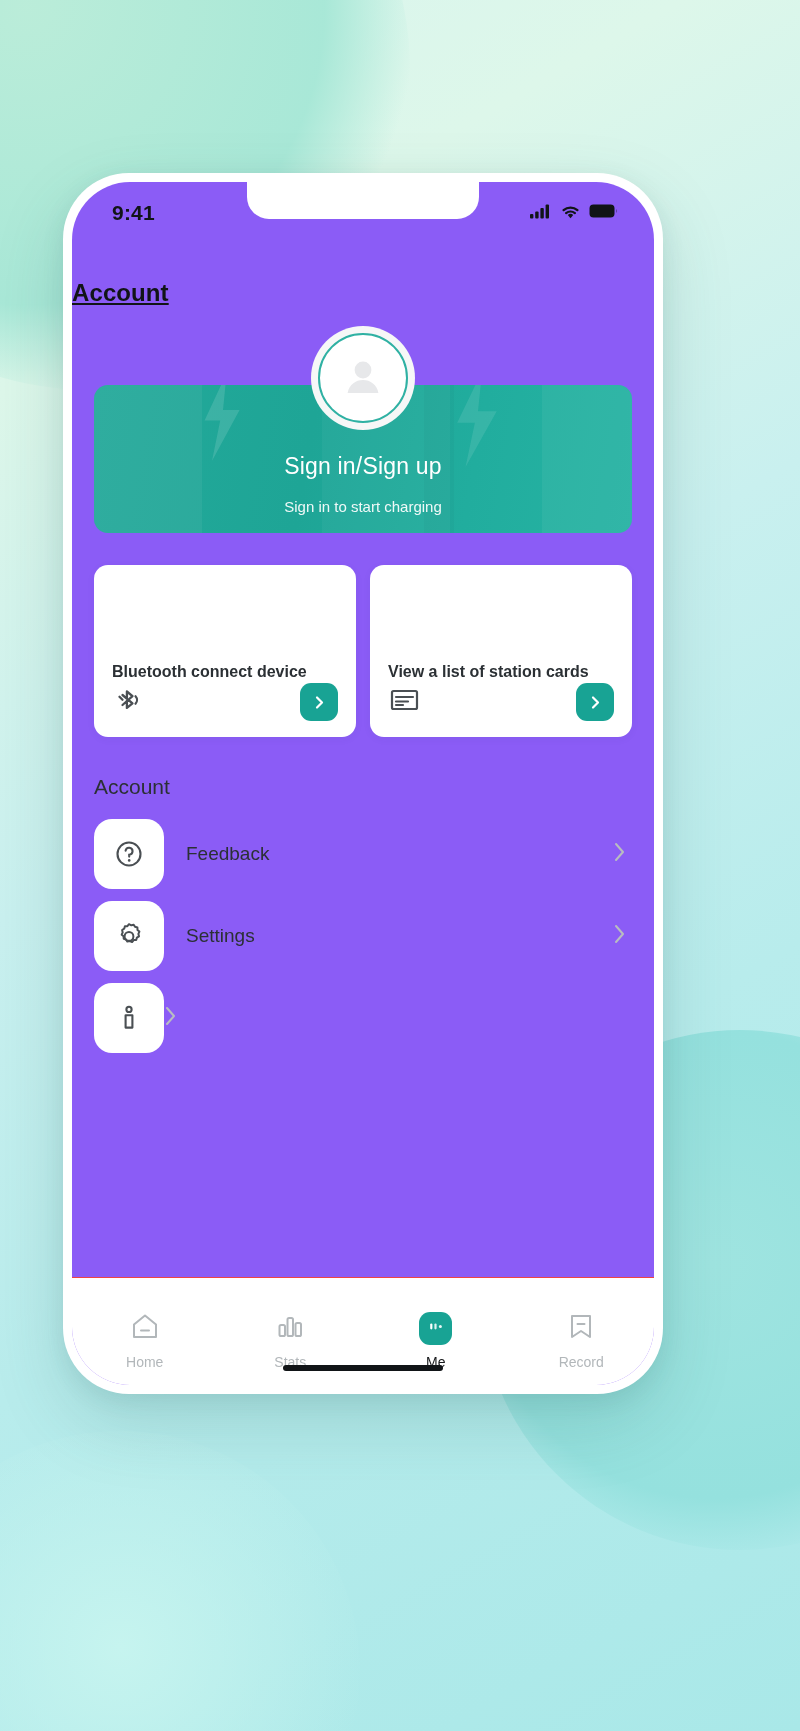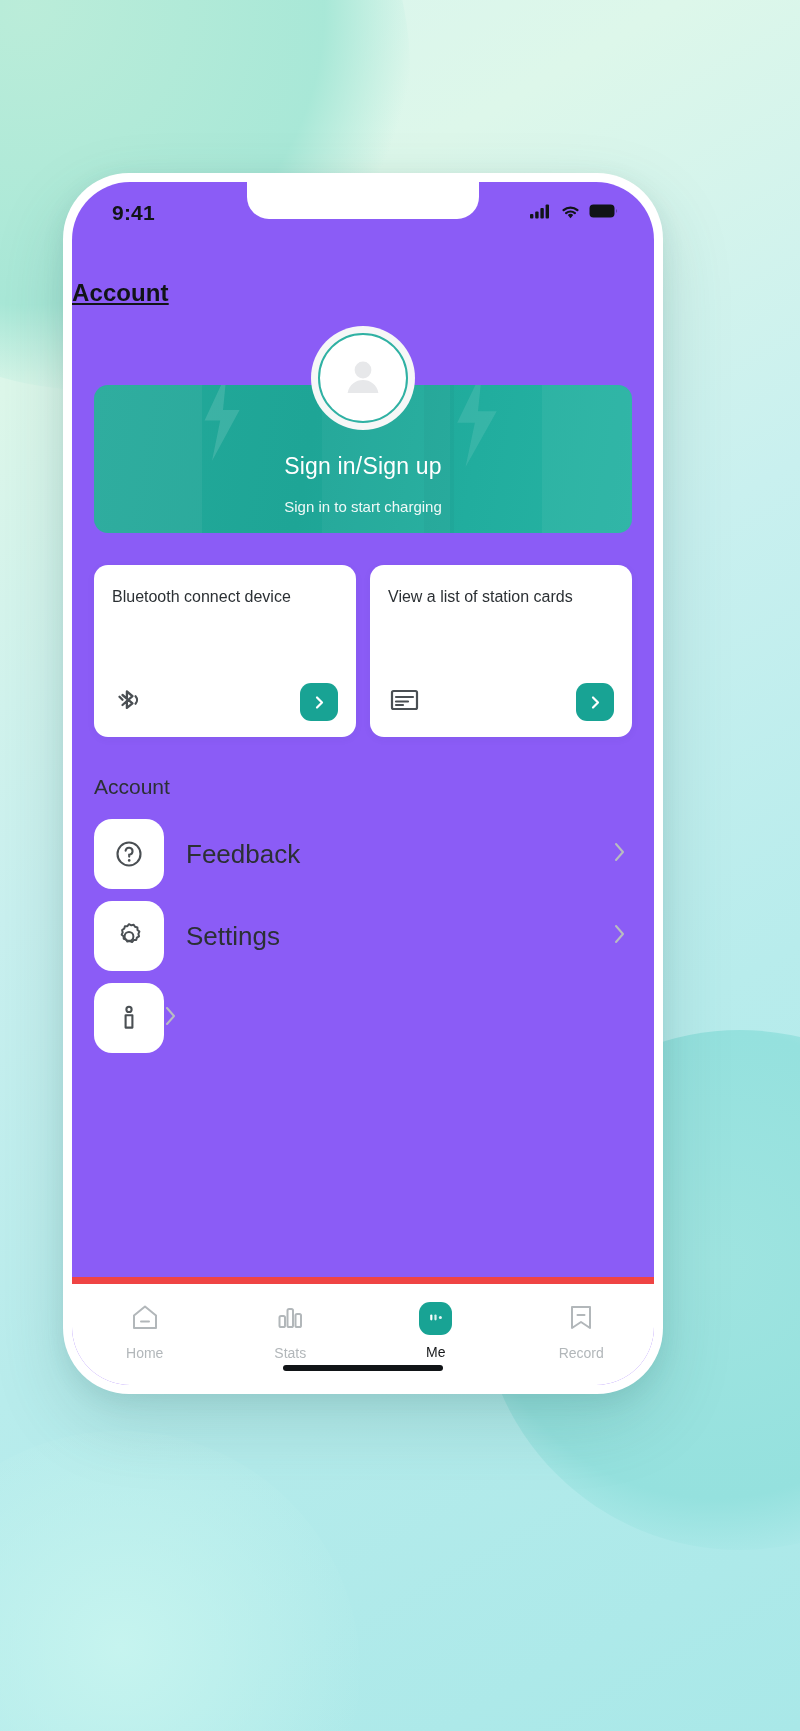--- a/index.html
+++ b/index.html
@@ -190,22 +190,23 @@
     margin: 32px 22px 0 22px;
   }
   .feature-card {
     flex: 1 1 0;
     background: #ffffff;
     border-radius: 14px;
     height: 172px;
     padding: 20px 18px 16px 18px;
     display: flex;
     flex-direction: column;
-    justify-content: space-between;
+    justify-content: flex-end;
     box-shadow: 0 2px 10px rgba(30,60,60,.045);
+    font-weight: bold;
   }
   .feature-title {
     font-size: 16px;
     line-height: 1.45;
     color: #2b3034;
   }
   .feature-bottom {
     display: flex;
     align-items: center;
     justify-content: space-between;
@@ -237,39 +238,39 @@
     width: 70px; height: 70px;
     border-radius: 18px;
     background: #ffffff;
     display: flex;
     align-items: center;
     justify-content: center;
     flex: 0 0 70px;
   }
   .menu-label {
     margin-left: 22px;
-    font-size: 26px;
+    font-size: 19px;
     color: #2b3034;
     flex: 1 1 auto;
   }
   .chev {
     margin-right: 6px;
     color: #b9bdc0;
   }
 
   .spacer { flex: 1 1 auto; }
 
   
   .tabbar {
     flex: 0 0 108px;
     background: #ffffff;
     display: flex;
-    align-items: flex-start;
+    align-items: center;
     padding-top: 18px;
-    border-top: 7px solid #ef4444;
+    border-top: 1px solid #ef4444;
   }
   .tab {
     flex: 1 1 0;
     display: flex;
     flex-direction: column;
     align-items: center;
     gap: 9px;
   }
   .tab-label {
     font-size: 14px;

